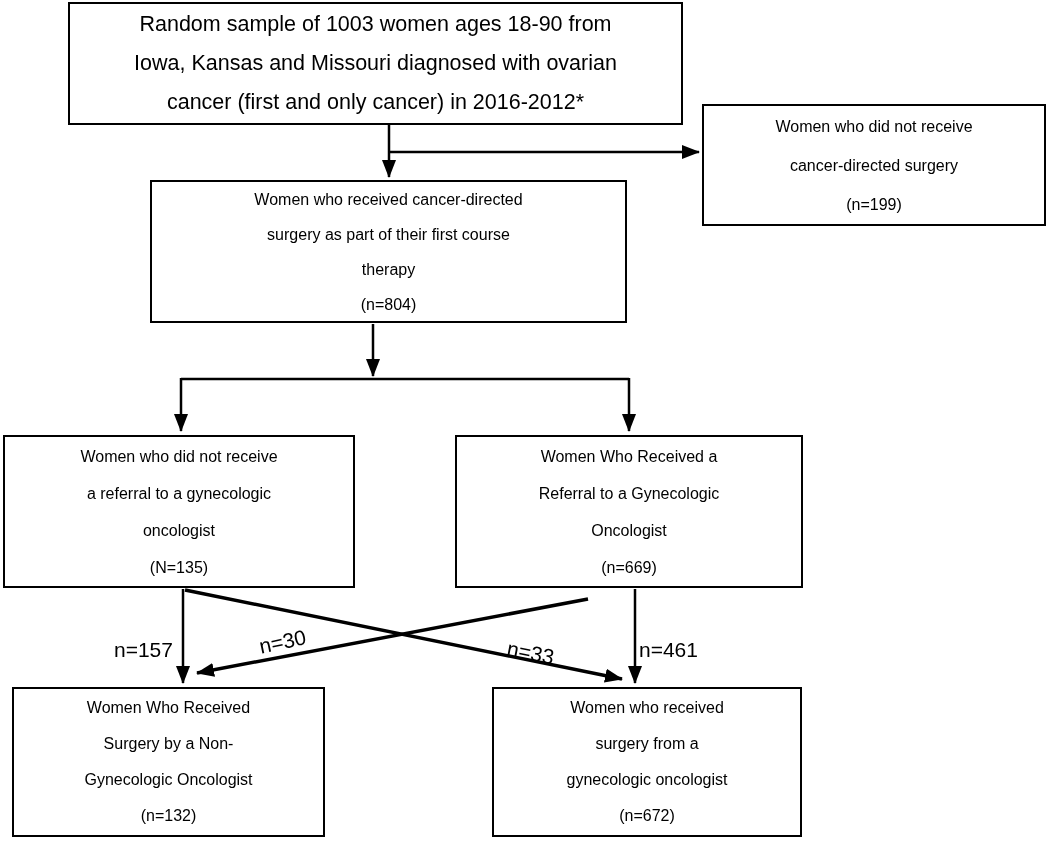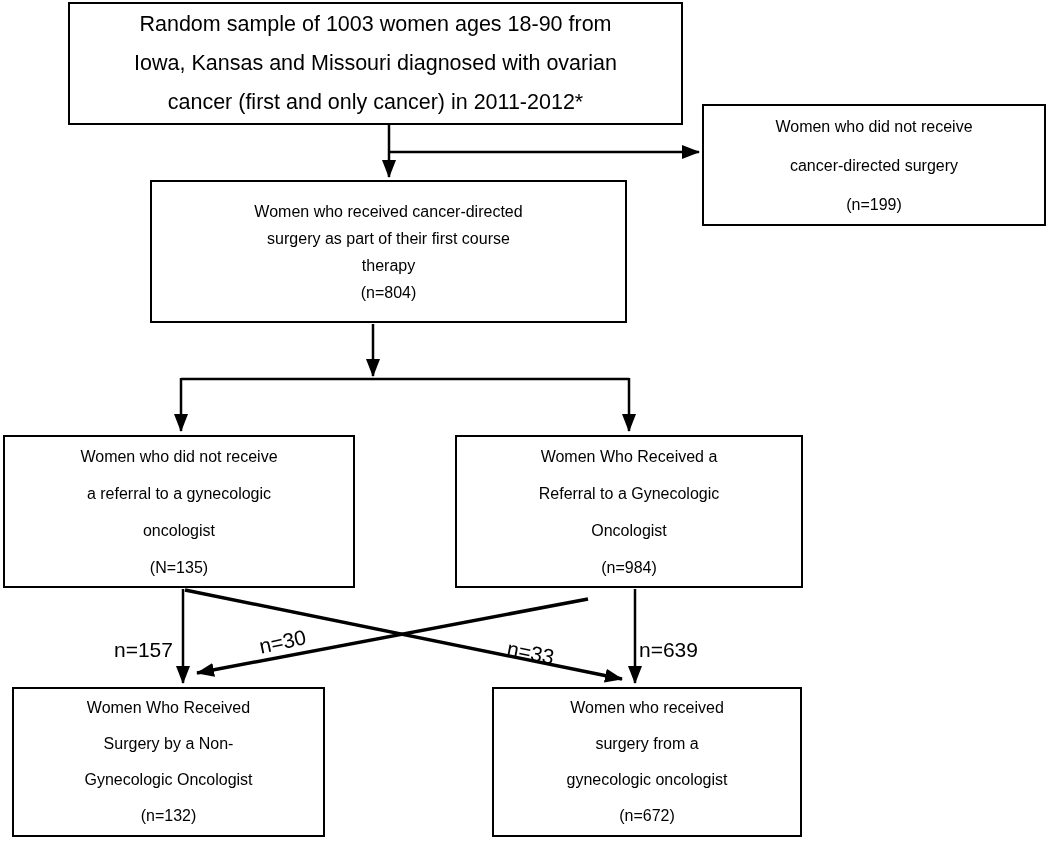--- a/index.html
+++ b/index.html
@@ -32,21 +32,21 @@
     align-items: center;
     justify-content: center;
     text-align: center;
     white-space: pre-line;
     font-size: 16px;
     line-height: 36px;
     padding: 2px 6px;
   }
   .box-sample      { left: 68px;  top: 2px;   width: 615px; height: 123px; line-height: 39px; font-size: 21.5px; }
   .box-no-surgery  { left: 702px; top: 104px; width: 344px; height: 122px; line-height: 39px; }
-  .box-surgery     { left: 150px; top: 180px; width: 477px; height: 143px; line-height: 27px; }
+  .box-surgery     { left: 150px; top: 180px; width: 477px; height: 143px; line-height: 35px; }
   .box-no-referral { left: 3px;   top: 435px; width: 352px; height: 153px; line-height: 37px; }
   .box-referral    { left: 455px; top: 435px; width: 348px; height: 153px; line-height: 37px; }
   .box-non-gyn     { left: 12px;  top: 687px; width: 313px; height: 150px; line-height: 36px; }
   .box-gyn         { left: 492px; top: 687px; width: 310px; height: 150px; line-height: 36px; }
   .edge-label {
     position: absolute;
     font-size: 21px;
     line-height: 24px;
     white-space: nowrap;
   }
@@ -83,52 +83,52 @@
 
     <line x1="635" y1="589" x2="635" y2="683" stroke="#000000" stroke-width="2.5" marker-end="url(#arrow)"></line>
 
     <line x1="185" y1="590" x2="622" y2="679" stroke="#000000" stroke-width="3.5" marker-end="url(#arrow)"></line>
 
     <line x1="588" y1="599" x2="197" y2="673" stroke="#000000" stroke-width="3.5" marker-end="url(#arrow)"></line>
   </svg>
 
   <div class="box box-sample">Random sample of 1003 women ages 18-90 from
 Iowa, Kansas and Missouri diagnosed with ovarian
-cancer (first and only cancer) in 2011-2012*</div>
+cancer (first and only cancer) in 2016-2012*</div>
 
   <div class="box box-no-surgery">Women who did not receive
 cancer-directed surgery
 (n=199)</div>
 
   <div class="box box-surgery">Women who received cancer-directed
 surgery as part of their first course
 therapy
 (n=804)</div>
 
   <div class="box box-no-referral">Women who did not receive
 a referral to a gynecologic
 oncologist
 (N=135)</div>
 
   <div class="box box-referral">Women Who Received a
 Referral to a Gynecologic
 Oncologist
-(n=984)</div>
+(n=669)</div>
 
   <div class="box box-non-gyn">Women Who Received
 Surgery by a Non-
 Gynecologic Oncologist
 (n=132)</div>
 
   <div class="box box-gyn">Women who received
 surgery from a
 gynecologic oncologist
 (n=672)</div>
 
   <div class="edge-label lbl-n102">n=157</div>
 
   <div class="edge-label lbl-n30">n=30</div>
 
   <div class="edge-label lbl-n33">n=33</div>
 
-  <div class="edge-label lbl-n639">n=639</div>
+  <div class="edge-label lbl-n639">n=461</div>
 
 </div>
 
 </body></html>

